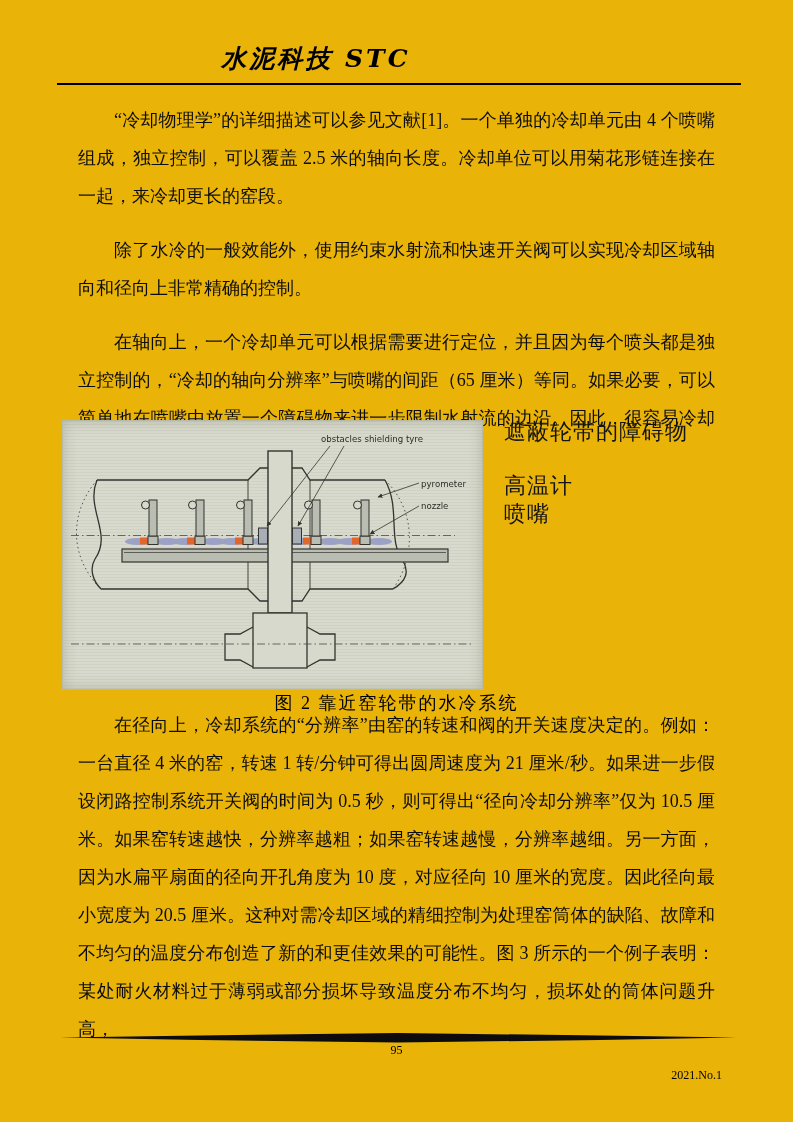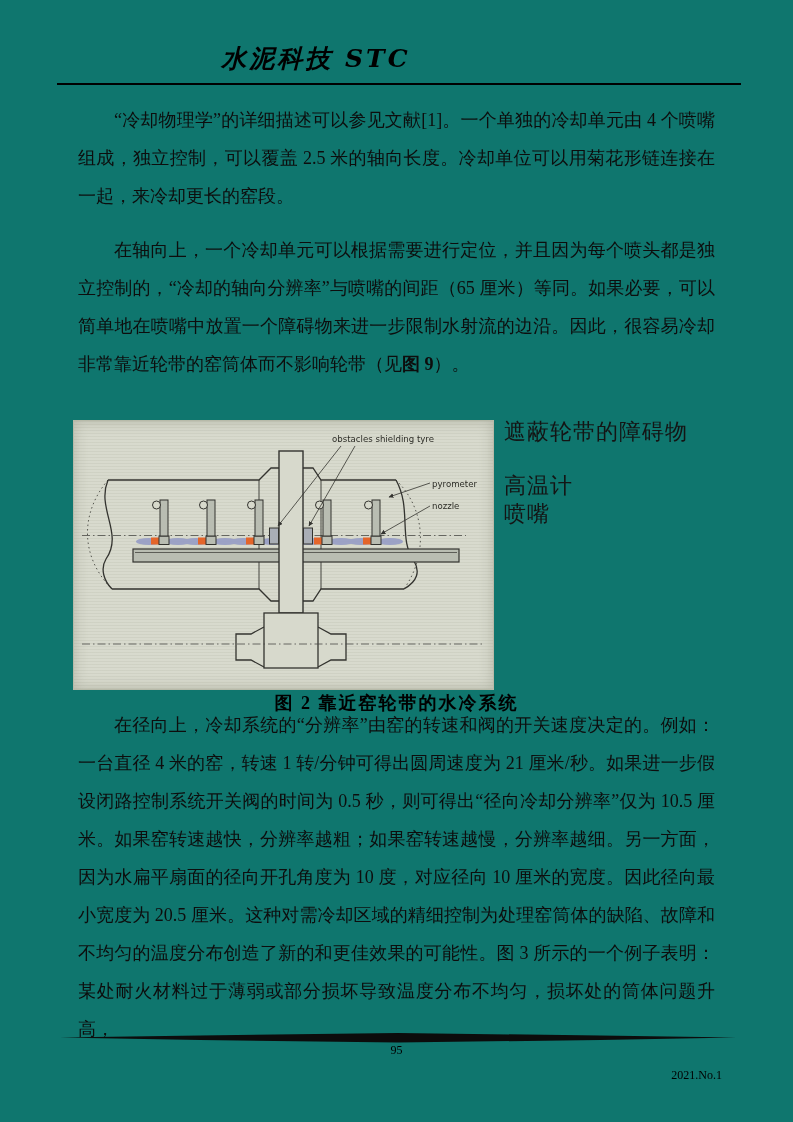--- a/index.html
+++ b/index.html
@@ -1,17 +1,17 @@
 <!DOCTYPE html>
 <html style="--fig_bg: #d7d9cc; --fig_line: #33332f; --metal: #b9bdb2; --obstacle: #a9aeb6; --spray: #949bc6; --nozzle_tip: #e4652a;"><head>
 <meta charset="utf-8">
 <style>
   html,body{margin:0;padding:0;background:#e9e9e9;}
   .page{
-    position:relative;width:793px;height:1122px;margin:0 auto;background:#0f766e;
+    position:relative;width:793px;height:1122px;margin:0 auto;background:#eab308;
     font-family:"Liberation Serif","DejaVu Serif",serif;color:#111;overflow:hidden;
   }
   
   .header-title{
     position:absolute;top:42px;left:0;width:632px;text-align:center;
     font-family:"DejaVu Serif","Liberation Serif",serif;
     font-style:italic;font-weight:700;font-size:25px;letter-spacing:3px;color:#000;
   }
   .header-rule{
     position:absolute;top:83px;left:57px;width:684px;height:0;
@@ -21,34 +21,34 @@
   .body{
     position:absolute;left:62px;width:669px;
     font-size:18px;line-height:38px;text-align:justify;text-justify:inter-character;
     color:#0d0d0d;
   }
   .body p{margin:16px;text-indent:2em;}
   .body1{top:85px;}
   .body2{top:690px;}
   
   .figure{
-    position:absolute;left:73px;top:420px;width:419px;height:268px;
+    position:absolute;left:62px;top:420px;width:419px;height:268px;
     background:
       repeating-linear-gradient(to bottom, rgba(60,65,45,0.05) 0 1px, rgba(255,255,255,0.03) 1px 3px),
       var(--fig_bg,#d7d9cc);
     border:1px solid #b7baa9;
     box-shadow:inset 0 0 14px rgba(85,90,70,.28);
   }
   .figure svg{display:block;width:100%;height:100%;}
   .side-label{
     position:absolute;left:504px;font-size:22px;color:#141414;letter-spacing:1px;white-space:nowrap;
   }
   .caption{
     position:absolute;top:691px;left:0;right:0;text-align:center;
-    font-weight:700;font-size:18px;letter-spacing:2px;color:#000;
+    font-weight:400;font-size:18px;letter-spacing:2px;color:#000;
   }
   
   .footer-rule{position:absolute;left:60px;top:1033px;width:676px;height:11px;}
   .page-number{
     position:absolute;top:1043px;left:0;right:0;text-align:center;
     font-size:12px;font-family:"Liberation Serif",serif;color:#000;
   }
   .issue{
     position:absolute;top:1068px;right:71px;font-size:12px;
     font-family:"Liberation Serif",serif;color:#000;
@@ -59,20 +59,21 @@
 </head>
 <body>
 
 <div class="page">
 
   <div class="header-title">水泥科技 STC</div>
   <div class="header-rule"></div>
 
   <div class="body body1">
     <p>“冷却物理学”的详细描述可以参见文献[1]。一个单独的冷却单元由 4 个喷嘴组成，独立控制，可以覆盖 2.5 米的轴向长度。冷却单位可以用菊花形链连接在一起，来冷却更长的窑段。</p>
+    <p>除了水冷的一般效能外，使用约束水射流和快速开关阀可以实现冷却区域轴向和径向上非常精确的控制。</p>
     <p><span>在轴向上，一个冷却单元可以根据需要进行定位，并且因为每个喷头都是独立控制的，“冷却的轴向分辨率”与喷嘴的间距（65 厘米）等同。如果必要，可以简单地在喷嘴中放置一个障碍物来进一步限制水射流的边沿。因此，很容易冷却非常靠近轮带的窑筒体而不影响轮带（见</span><b>图 9</b><span>）。</span></p>
   </div>
 
   <div class="figure">
     <svg viewBox="0 0 419 268">
       <defs>
         <marker id="ah" markerWidth="7" markerHeight="7" refX="5.5" refY="3" orient="auto">
           <path d="M0,0 L6,3 L0,6 Z" fill="var(--fig_line,#33332f)"></path>
         </marker>
       </defs>

